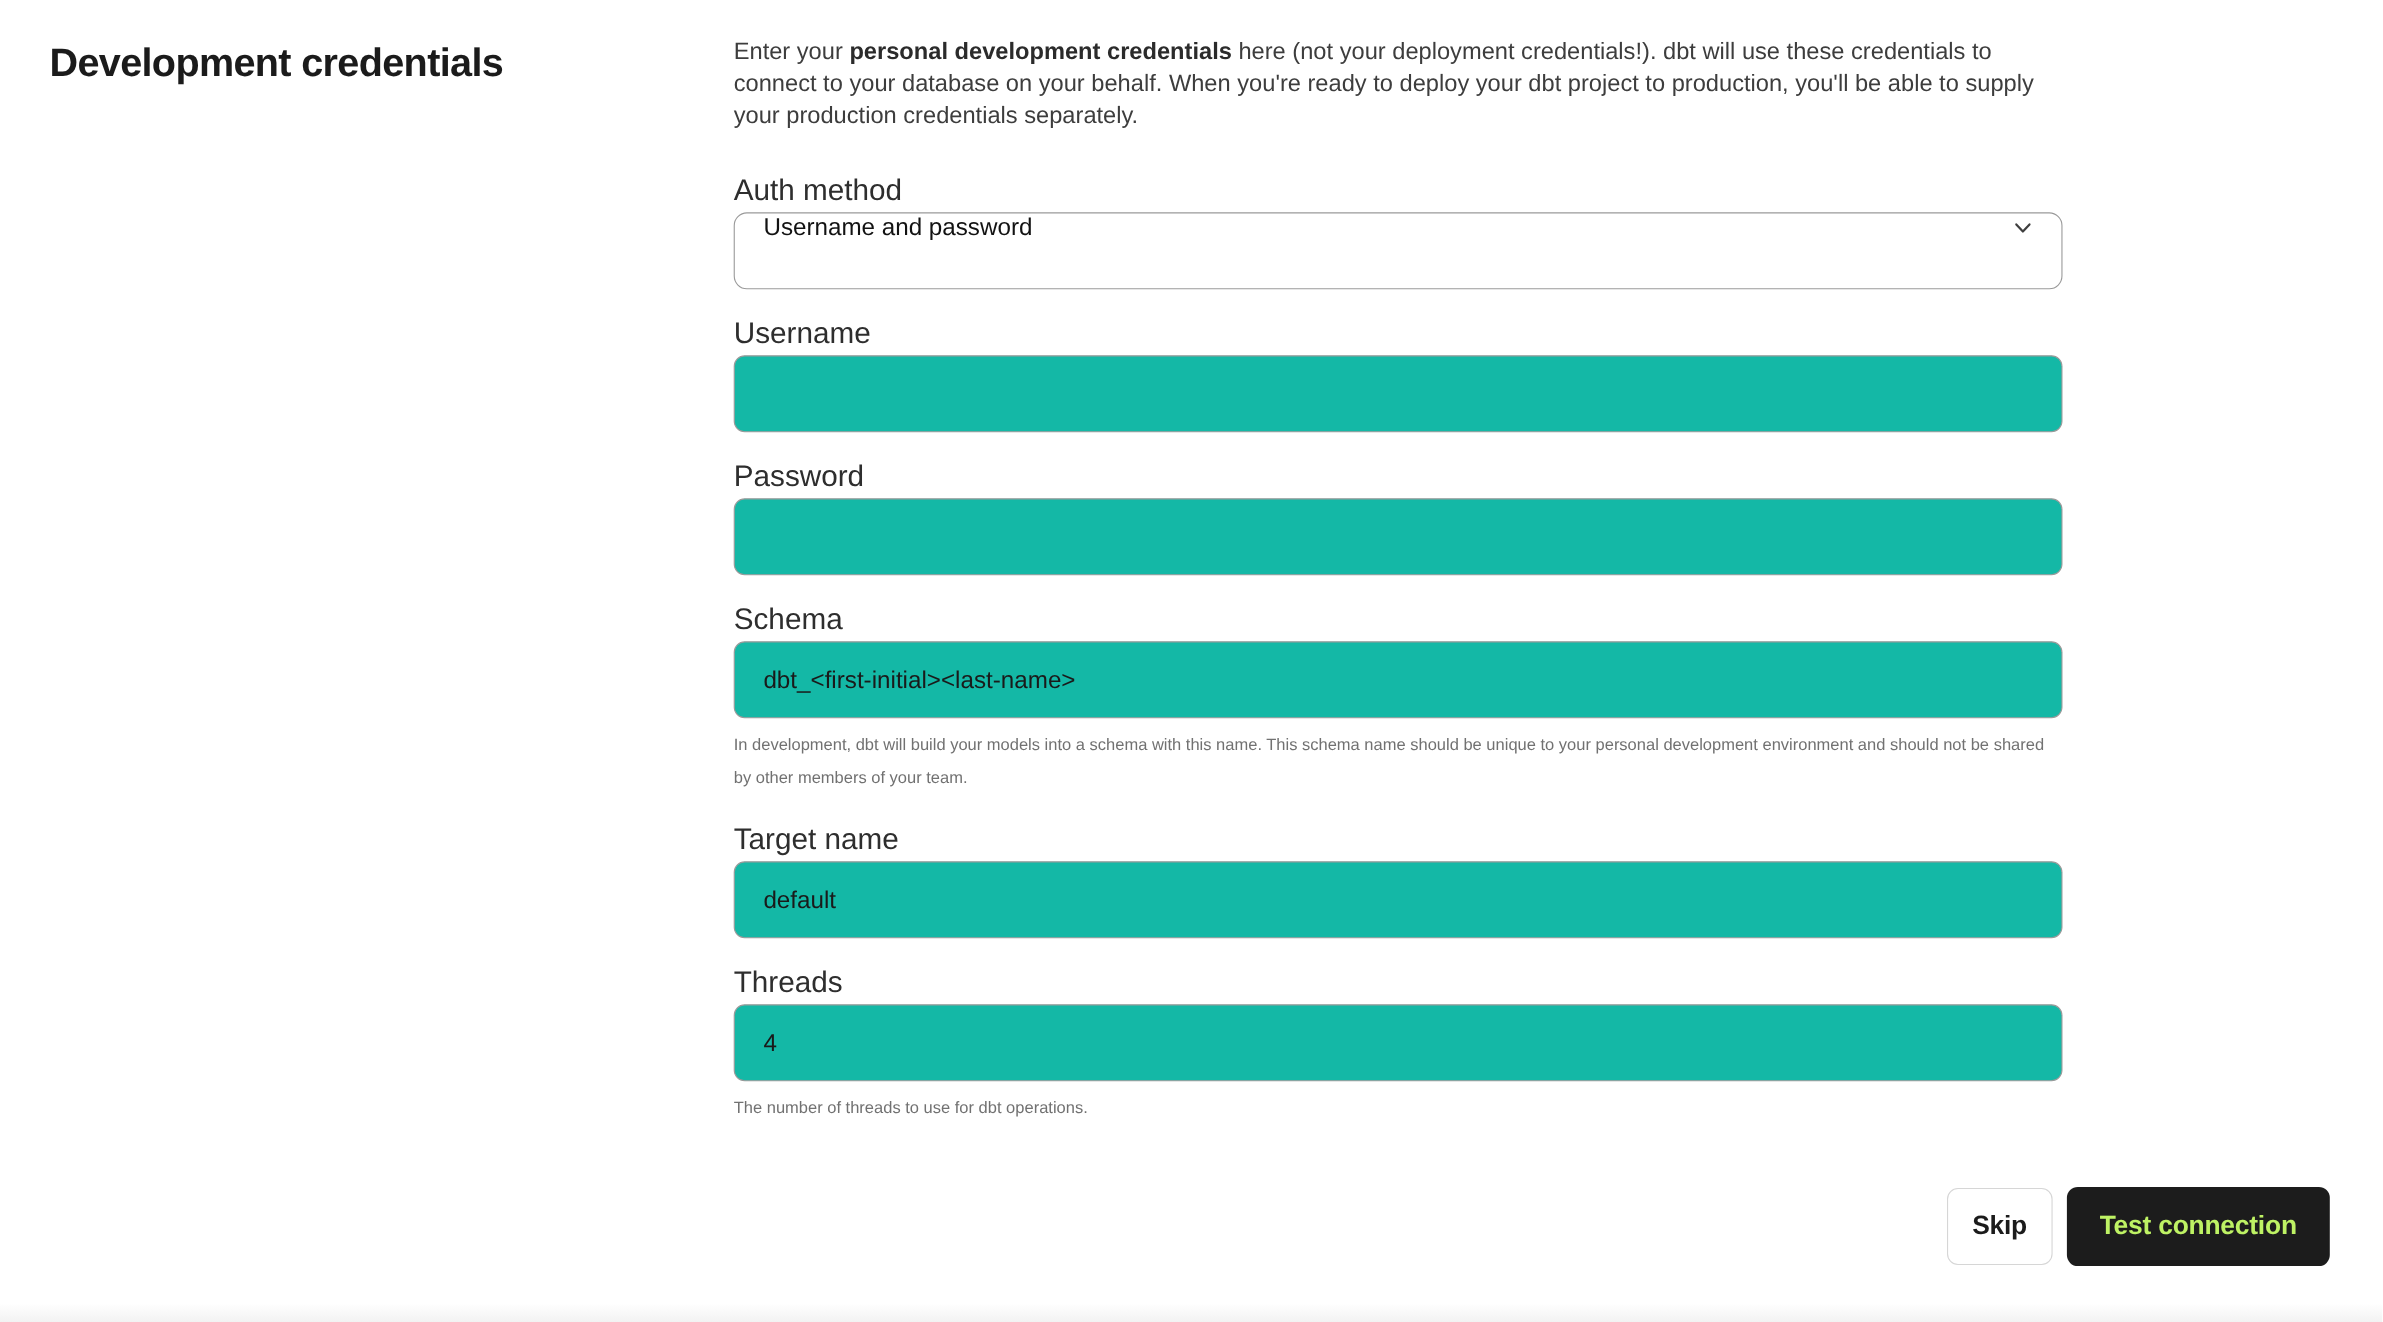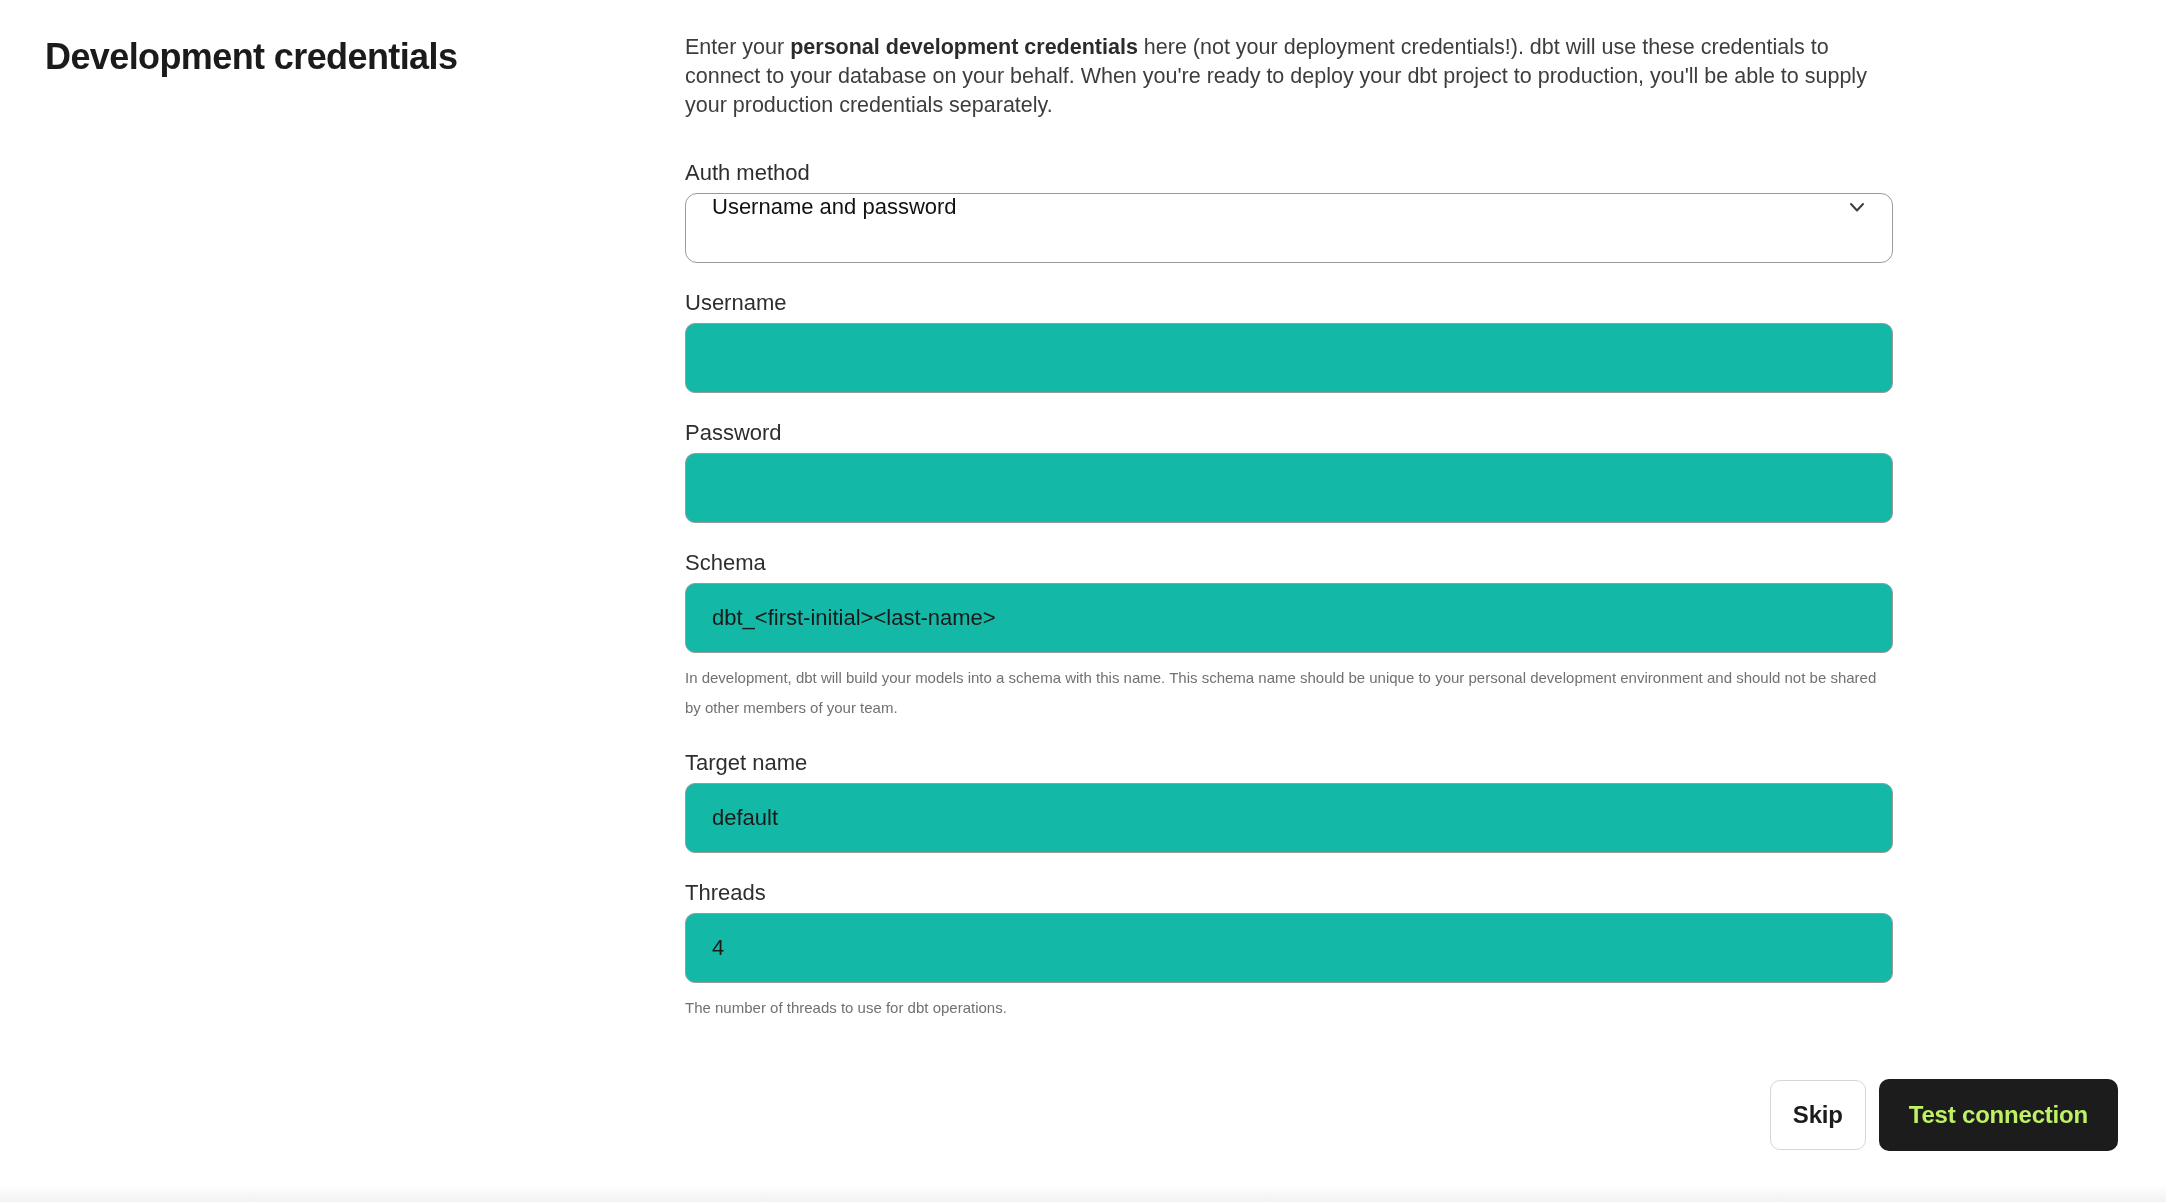--- a/index.html
+++ b/index.html
@@ -22,39 +22,39 @@
     left: 45px;
     top: 36px;
     margin: 0;
     font-size: 36px;
     font-weight: 700;
     letter-spacing: -0.6px;
     color: #1b1b1b;
   }
   .form-col {
     position: absolute;
-    left: 685px;
+    left: 667px;
     top: 33px;
     width: 1208px;
   }
   .description {
     margin: 0;
     font-size: 21.5px;
     line-height: 29px;
     color: #3d3d3d;
   }
   .description strong {
     font-weight: 700;
     color: #2b2b2b;
   }
   .field-group { margin-top: 27px; }
   .field-group.first { margin-top: 40px; }
   .field-label {
     display: block;
-    font-size: 22px;
+    font-size: 27px;
     line-height: 26px;
     color: #2e2e2e;
     margin-bottom: 7px;
   }
   .text-input {
     display: block;
     width: 100%;
     height: 70px;
     border: 1px solid #9a9a9a;
     border-radius: 10px;

